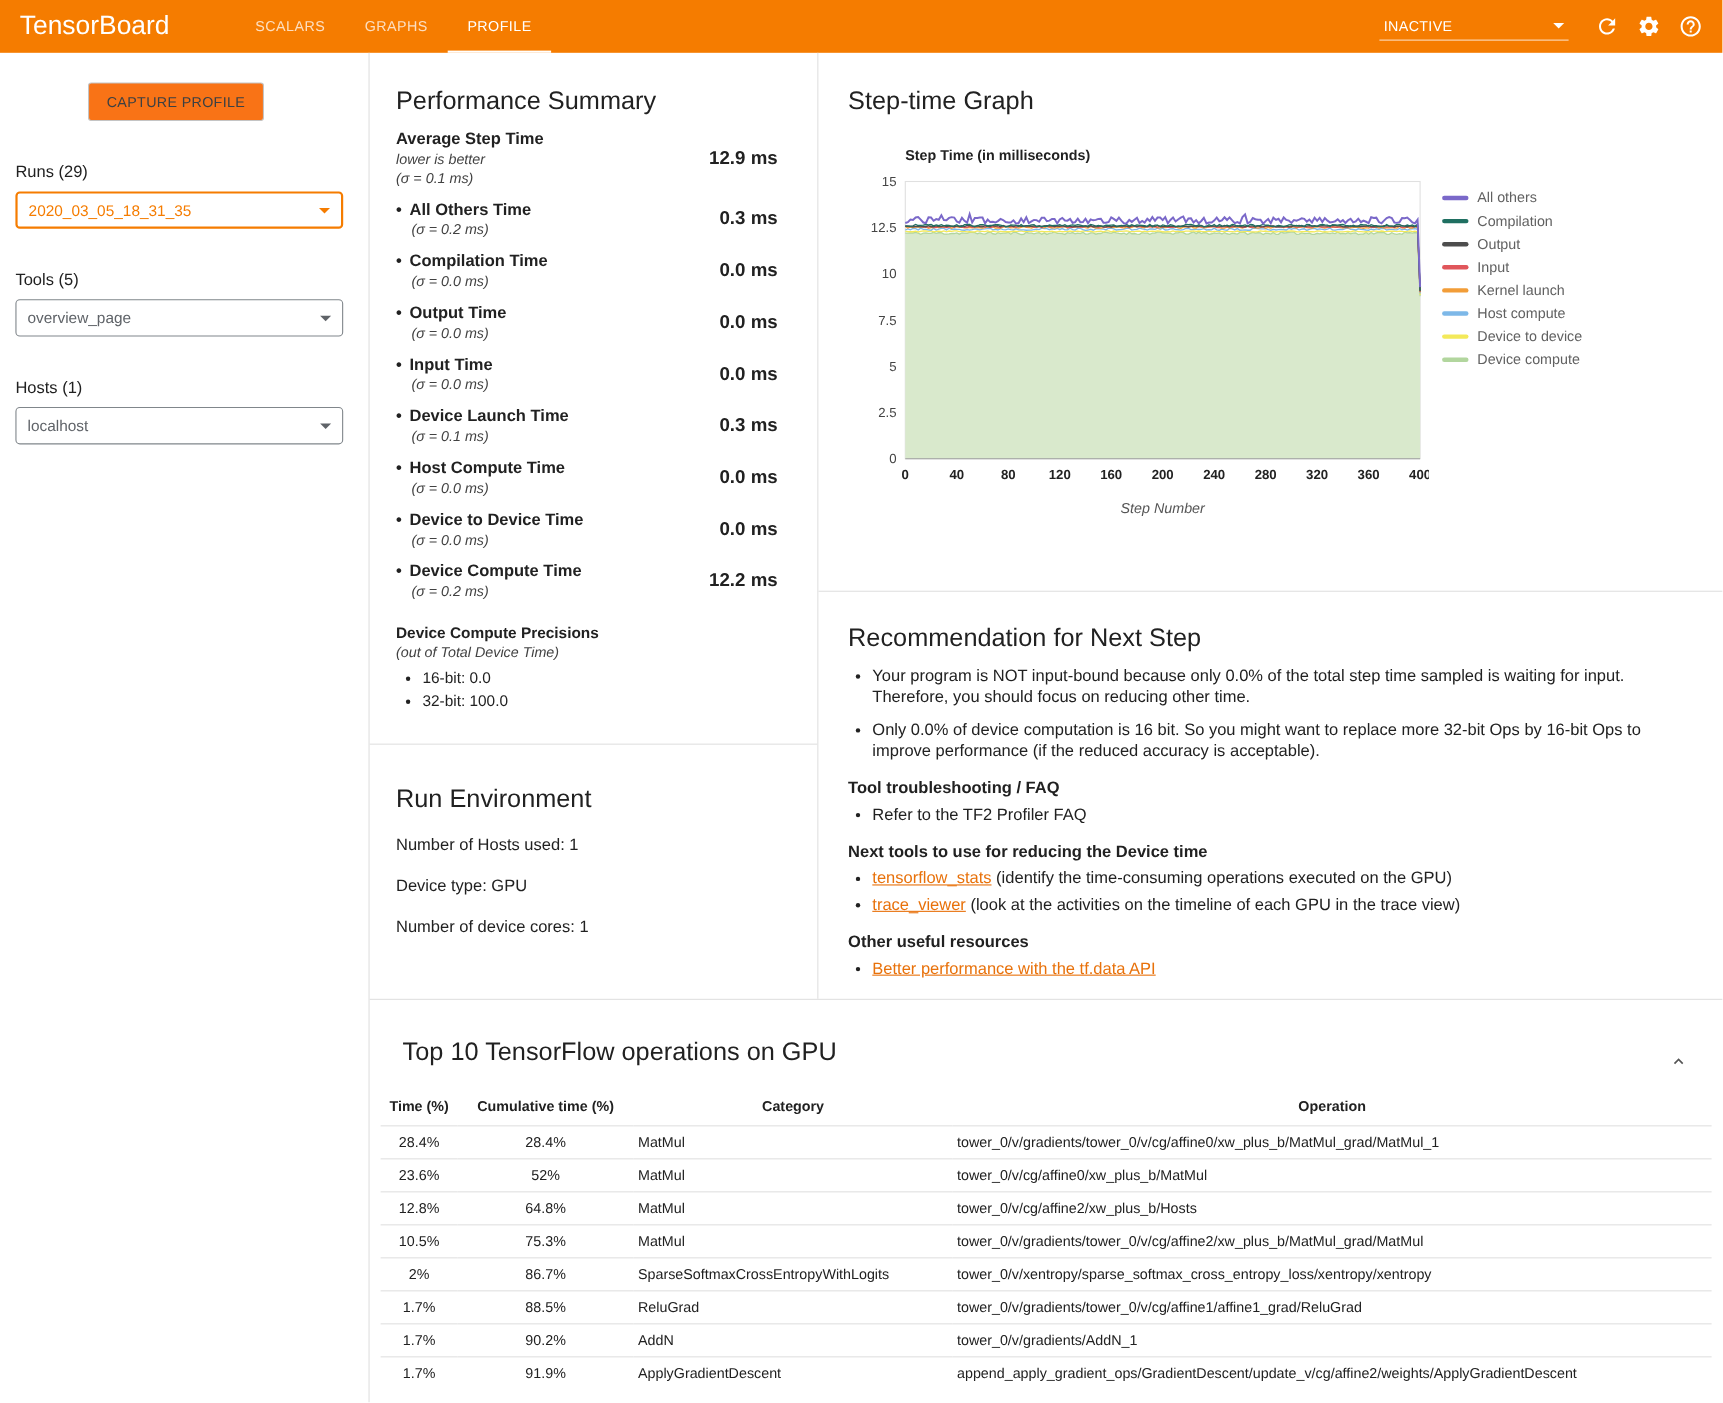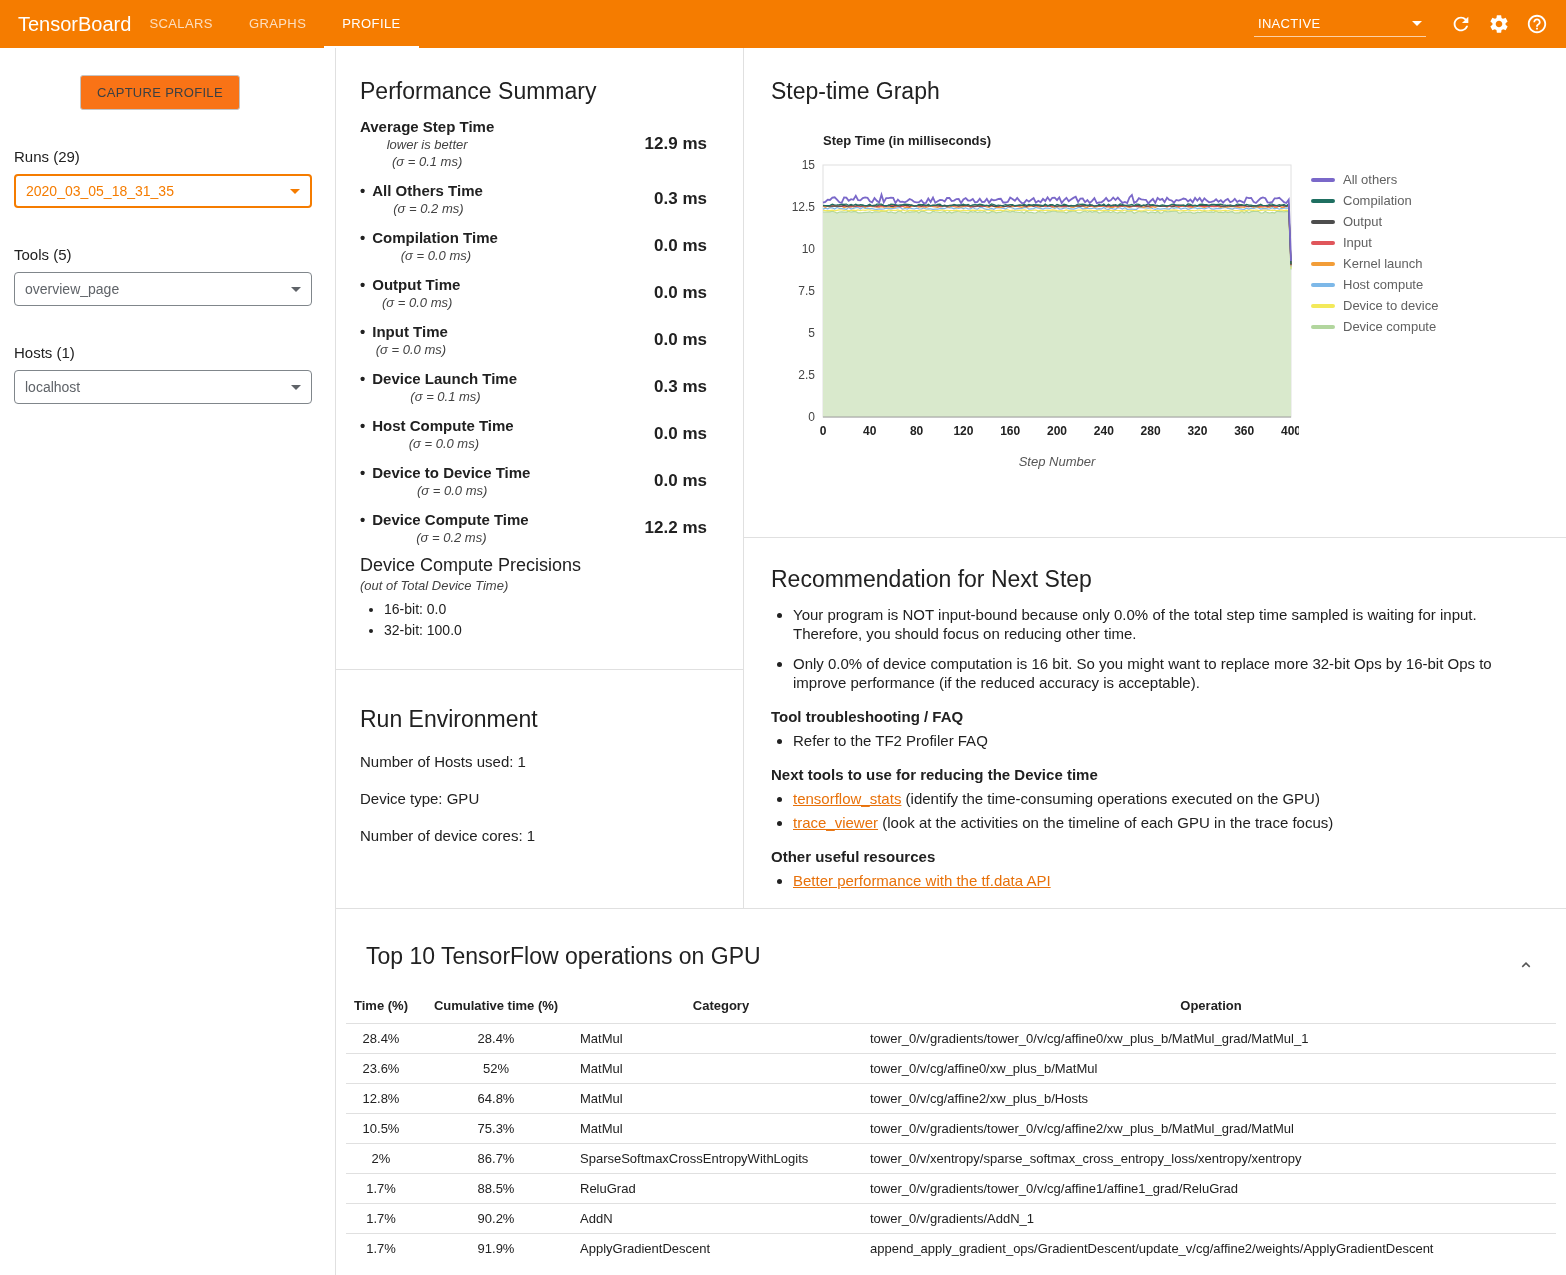--- a/index.html
+++ b/index.html
@@ -3,21 +3,21 @@
 <meta charset="utf-8">
 <style>
   :root { --accent:#f57c00; --link:#e8710a; }
   * { box-sizing:border-box; }
   html,body { margin:0; padding:0; width:1566px; height:1275px; overflow:hidden;
     background:#fff; color:#212121; font-family:"Liberation Sans", sans-serif; }
 
   
   .toolbar { height:48px; background:var(--accent); display:flex; align-items:center;
     padding:0 10px 0 18px; color:#fff; }
-  .tb-title { font-size:20px; font-weight:500; }
+  .tb-title { font-size:24px; font-weight:500; margin-right:60px; }
   .tabs { display:flex; height:48px; }
   .tab { padding:0 18px; display:flex; align-items:center; font-size:13px; font-weight:500;
     letter-spacing:.4px; color:rgba(255,255,255,.75); cursor:pointer; border-bottom:2px solid transparent; }
   .tab.active { color:#fff; border-bottom:2px solid #fff; }
   .toolbar-right { margin-left:auto; display:flex; align-items:center; }
   .status-select { width:172px; display:flex; align-items:center; justify-content:space-between;
     border-bottom:1px solid rgba(255,255,255,.65); padding:4px 4px 5px 4px; font-size:13px;
     letter-spacing:.3px; margin-right:16px; cursor:pointer; }
   .caret { width:0; height:0; border-left:5px solid transparent; border-right:5px solid transparent;
     border-top:5px solid currentColor; display:inline-block; }
@@ -44,27 +44,27 @@
   .dropdown .caret { color:#5f6368; }
   .dropdown.accent { border:2px solid var(--accent); color:var(--accent); }
   .dropdown.accent .caret { color:var(--accent); }
 
   
   .h-main { font-size:23px; font-weight:400; color:#212121; margin:0; }
 
   
   .perf-summary { padding:16px 36px 26px 24px; border-bottom:1px solid #e0e0e0; }
   .perf-summary .h-main { margin:14px 0 12px; }
-  .ps-item { display:flex; justify-content:space-between; align-items:center; margin-top:13px;text-align:center; }
+  .ps-item { display:flex; justify-content:space-between; align-items:center; margin-top:13px; }
   .ps-label { font-size:15px; font-weight:bold; color:#212121; }
   .ps-bullet { margin-right:7px; }
   .ps-note { font-size:13px; font-style:italic; color:#424242; margin-top:2px; }
   .ps-item.bulleted .ps-note { margin-left:14px; }
   .ps-value { font-size:17px; font-weight:bold; white-space:nowrap; }
-  .prec-title { font-size:18px; font-weight:normal; margin-top:10px; }
+  .prec-title { font-size:14px; font-weight:bold; margin-top:22px; }
   .prec-note { font-size:13px; font-style:italic; color:#424242; margin-top:2px; }
   .dot-list { margin:8px 0 0; padding-left:24px; font-size:14px; }
   .dot-list li { margin-bottom:5px; }
 
   
   .run-env { padding:22px 24px 0 24px; }
   .run-env .h-main { margin:14px 0 6px; }
   .env-line { font-size:15px; margin-top:20px; }
 
   
@@ -323,21 +323,21 @@
                 <li>Your program is NOT input-bound because only 0.0% of the total step time sampled is waiting for input. Therefore, you should focus on reducing other time.</li>
                 <li>Only 0.0% of device computation is 16 bit. So you might want to replace more 32-bit Ops by 16-bit Ops to improve performance (if the reduced accuracy is acceptable).</li>
               </ul>
             <div class="rec-sub">Tool troubleshooting / FAQ</div>
             <ul class="sub-list">
                 <li>Refer to the TF2 Profiler FAQ</li>
               </ul>
             <div class="rec-sub">Next tools to use for reducing the Device time</div>
             <ul class="sub-list">
                 <li><span class="link">tensorflow_stats</span><span> (identify the time-consuming operations executed on the GPU)</span></li>
-                <li><span class="link">trace_viewer</span><span> (look at the activities on the timeline of each GPU in the trace focus)</span></li>
+                <li><span class="link">trace_viewer</span><span> (look at the activities on the timeline of each GPU in the trace view)</span></li>
               </ul>
             <div class="rec-sub">Other useful resources</div>
             <ul class="sub-list">
                 <li><span class="link">Better performance with the tf.data API</span></li>
               </ul>
           </div>
         </section>
       </div>
 
       <section class="top-ops">

